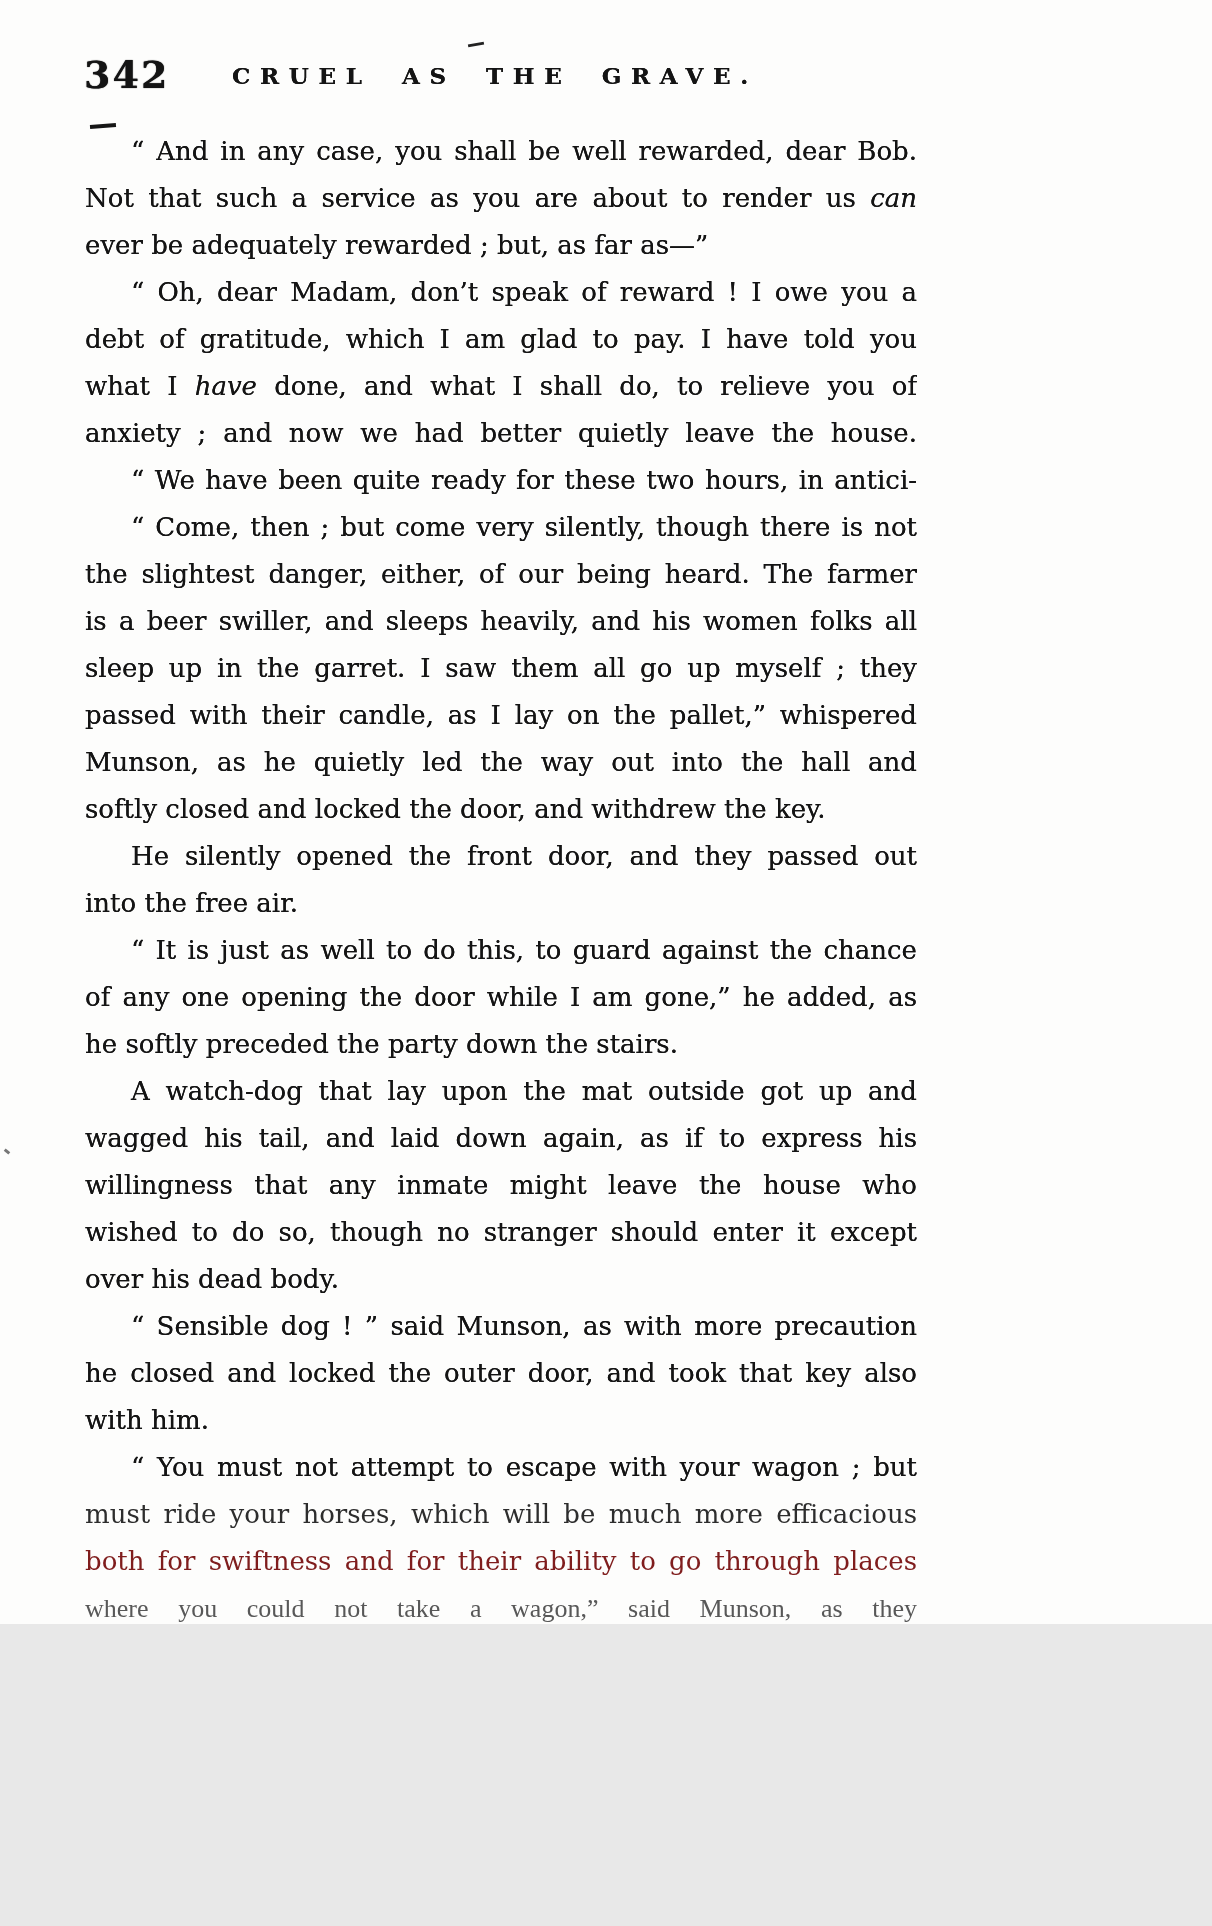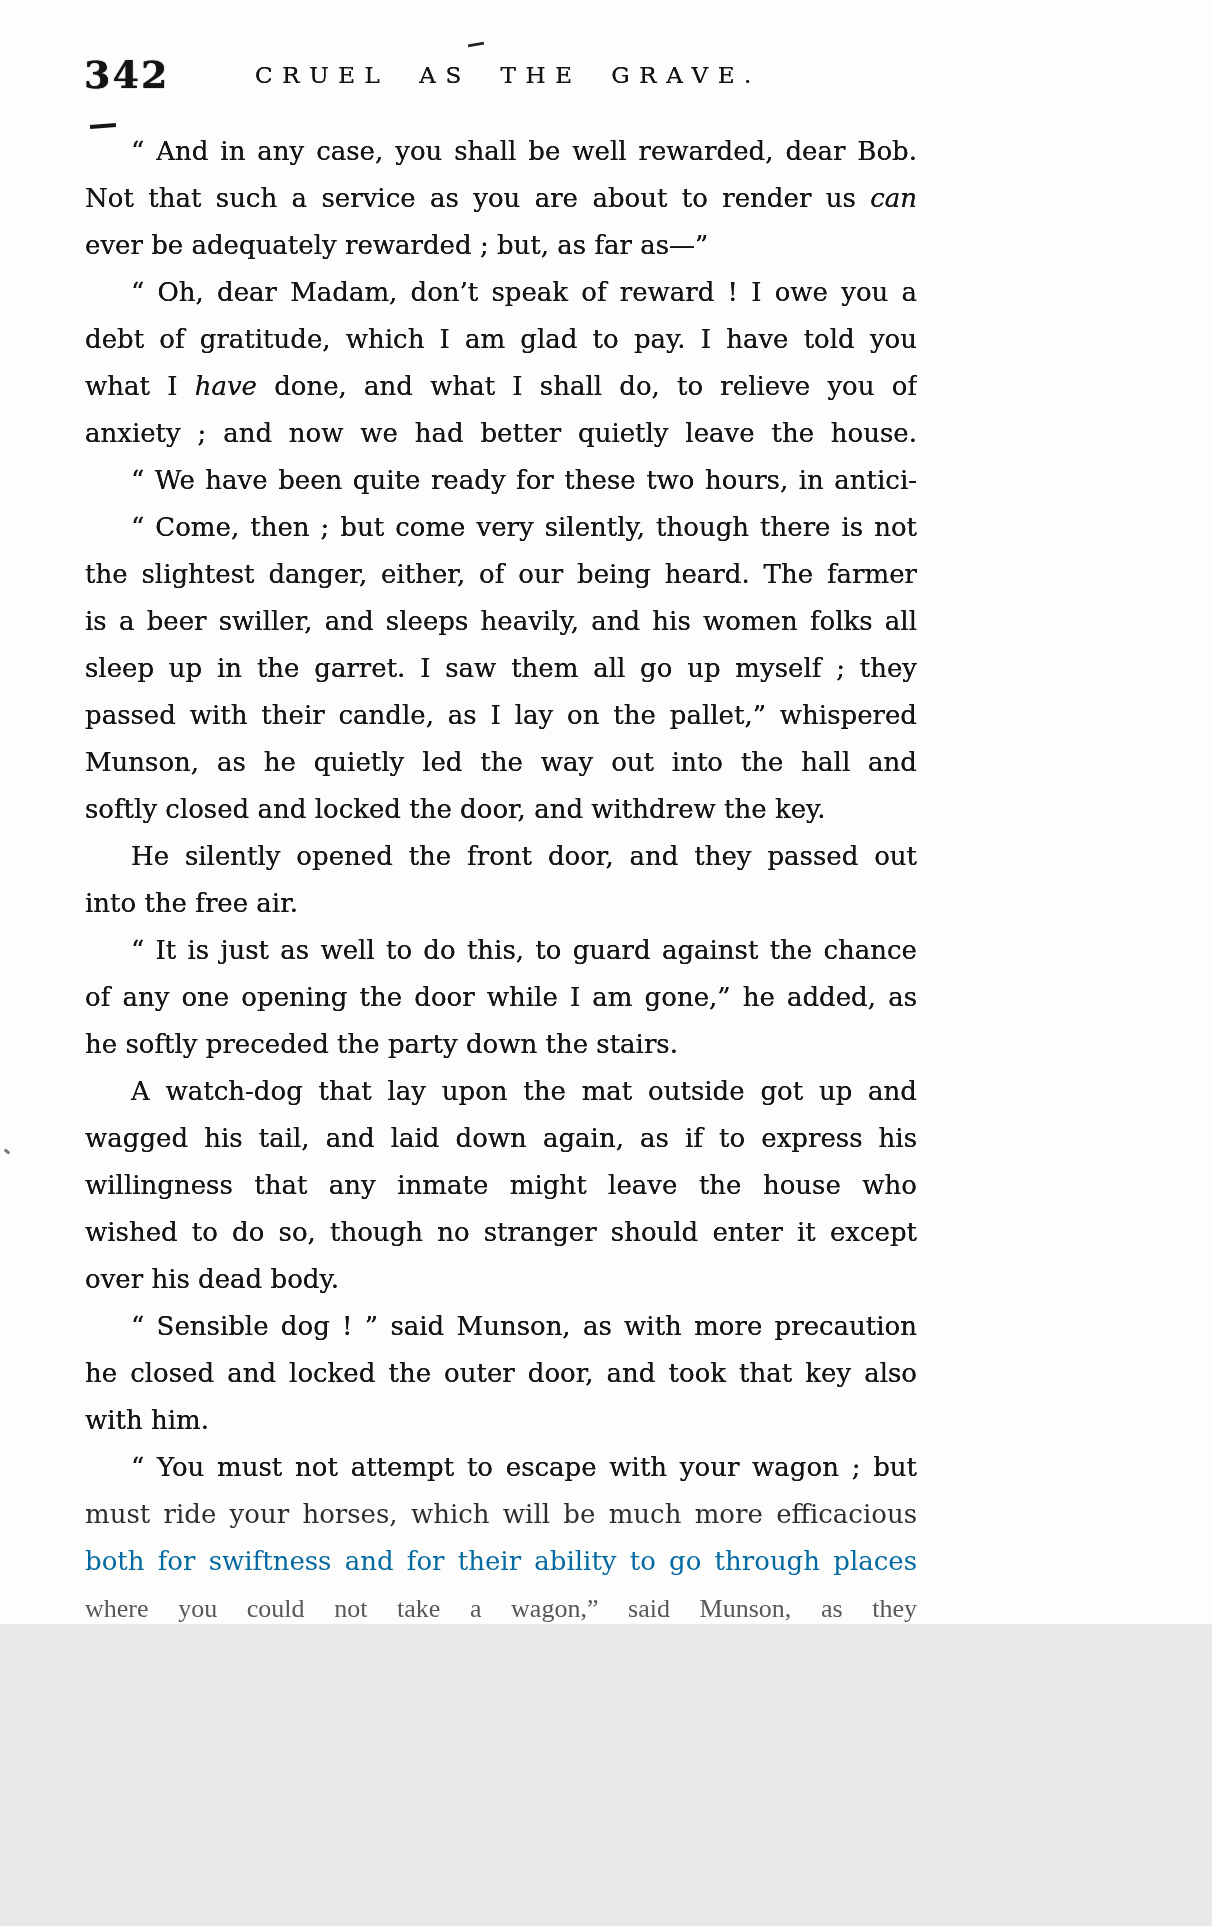--- a/index.html
+++ b/index.html
@@ -19,23 +19,23 @@
   }
   .pagenum-dash{
     position:absolute;left:90px;top:124px;width:26px;height:4px;
     background:#161616;transform:rotate(-4deg);
   }
   .top-dash{
     position:absolute;left:468px;top:43px;width:16px;height:3px;
     background:#222;transform:rotate(-10deg);
   }
   .running-head{
-    position:absolute;left:92px;top:62px;width:832px;
+    position:absolute;left:79px;top:62px;width:832px;
     text-align:center;
-    font-size:23px;font-weight:normal;
+    font-size:23px;font-weight:bold;
     letter-spacing:0.42em;word-spacing:0.55em;
     text-shadow:0 0 0.5px #141414;
   }
   
   .body-text{
     position:absolute;left:85px;top:128px;width:832px;
   }
   .para{margin:0;padding:0;}
   .line{
     height:47px;line-height:47px;
@@ -45,21 +45,21 @@
     overflow:hidden;
     white-space:normal;
     text-shadow:0 0 0.6px #1a1a1a;
   }
   .line.first{text-indent:46px;}
   .line.last{text-align-last:left;}
   .line i{font-style:italic;}
   
   .para:last-child .line:nth-child(1){text-shadow:0 0 0.4px #222;}
   .para:last-child .line:nth-child(2){color:#2d2d2d;text-shadow:none;}
-  .para:last-child .line:nth-child(3){color:#0369a1;text-shadow:none;}
+  .para:last-child .line:nth-child(3){color:#7f1d1d;text-shadow:none;}
   .para:last-child .line:nth-child(4){color:#585858;text-shadow:none;font-family:Liberation Serif, serif;}
   .para:last-child .line:nth-child(5){color:#4c1d95;text-shadow:none;}
   
   .scan-edge-line{
     position:absolute;left:198px;right:0;top:1899px;height:5px;
     background:#0b0b0b;
   }
   .left-speck{
     position:absolute;left:4px;top:1150px;width:6px;height:3px;
     background:#777;transform:rotate(40deg);

